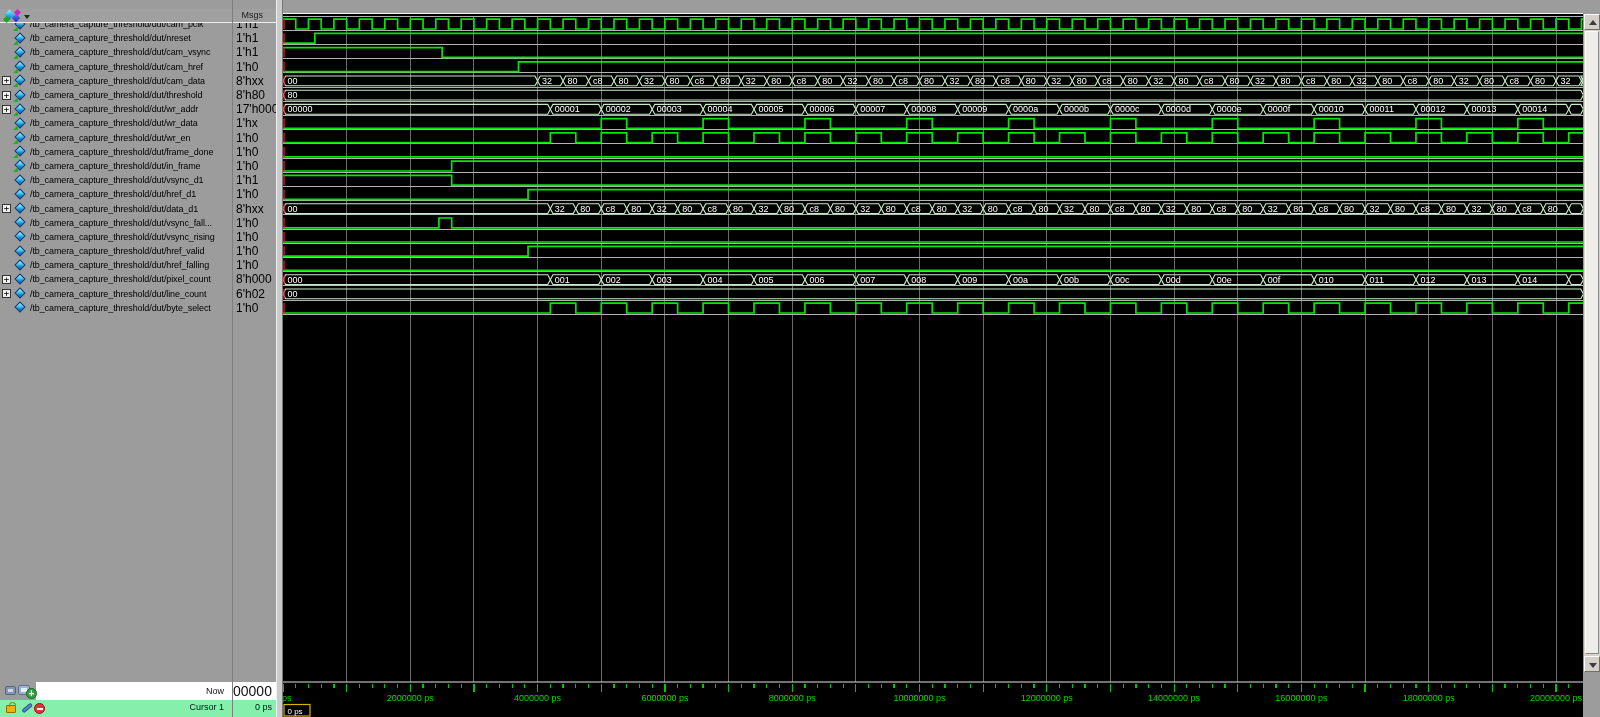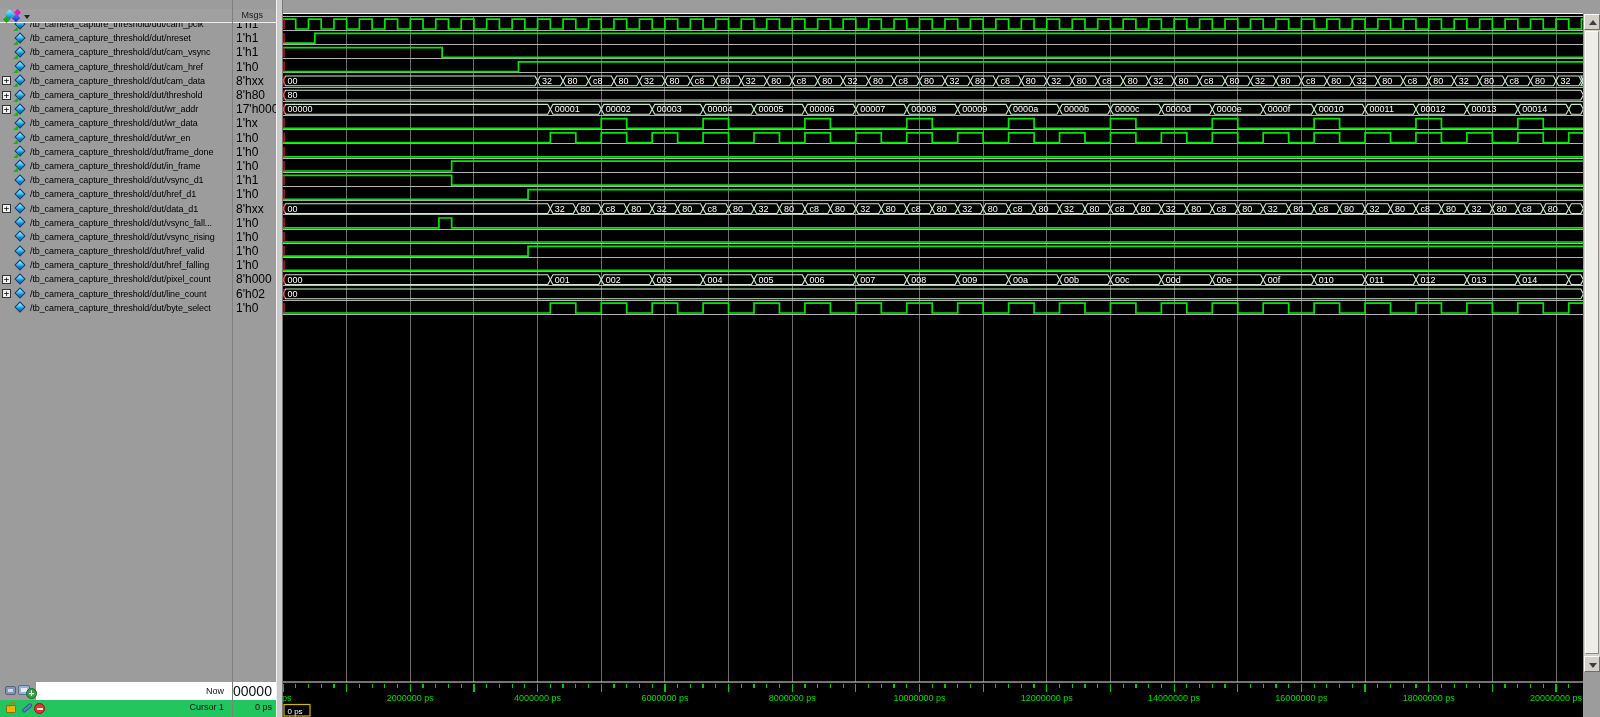--- a/index.html
+++ b/index.html
@@ -52,21 +52,21 @@
   
   #now-row { position:absolute; left:0; top:682px; width:276px; height:18px;
     background:#ffffff; z-index:4; }
   #now-icons { position:absolute; left:0; top:0; width:36px; height:18px; background:#9c9c9c; }
   #now-label { position:absolute; left:36px; top:0; width:196px; height:26px;
     line-height:18px; text-align:right; padding-right:8px; font-size:9px; color:#111; }
   #now-value { position:absolute; left:233px; top:0; width:43px; height:18px;
     line-height:18px; text-align:right; padding-right:4px; font-size:14px; color:#111;
     white-space:nowrap; overflow:hidden; }
   #cursor-row { position:absolute; left:0; top:700px; width:276px; height:17px;
-    background:#22c55e; z-index:4; }
+    background:#86efac; z-index:4; }
   #cursor-label { position:absolute; left:36px; top:0; width:196px; height:15px;
     line-height:15px; text-align:right; padding-right:8px; font-size:9px; color:#111; }
   #cursor-value { position:absolute; left:233px; top:0; width:43px; height:15px;
     line-height:15px; text-align:right; padding-right:4px; font-size:9px; color:#111; }
 
   .mini { position:absolute; display:block; }
   .ic-snap { left:5px; top:4px; width:11px; height:9px; background:#8496b2; border:1px solid #57637c; border-radius:2px; }
   .ic-snap:before { content:""; position:absolute; left:2px; top:2px; width:5px; height:3px; background:#cdd8ea; }
   .ic-chat { left:18px; top:3px; width:12px; height:10px; background:#9db2d2; border:1px solid #5f6f92; border-radius:2px; }
   .ic-chat:before { content:""; position:absolute; left:2px; top:2px; width:6px; height:4px; background:#e8eef8; }

